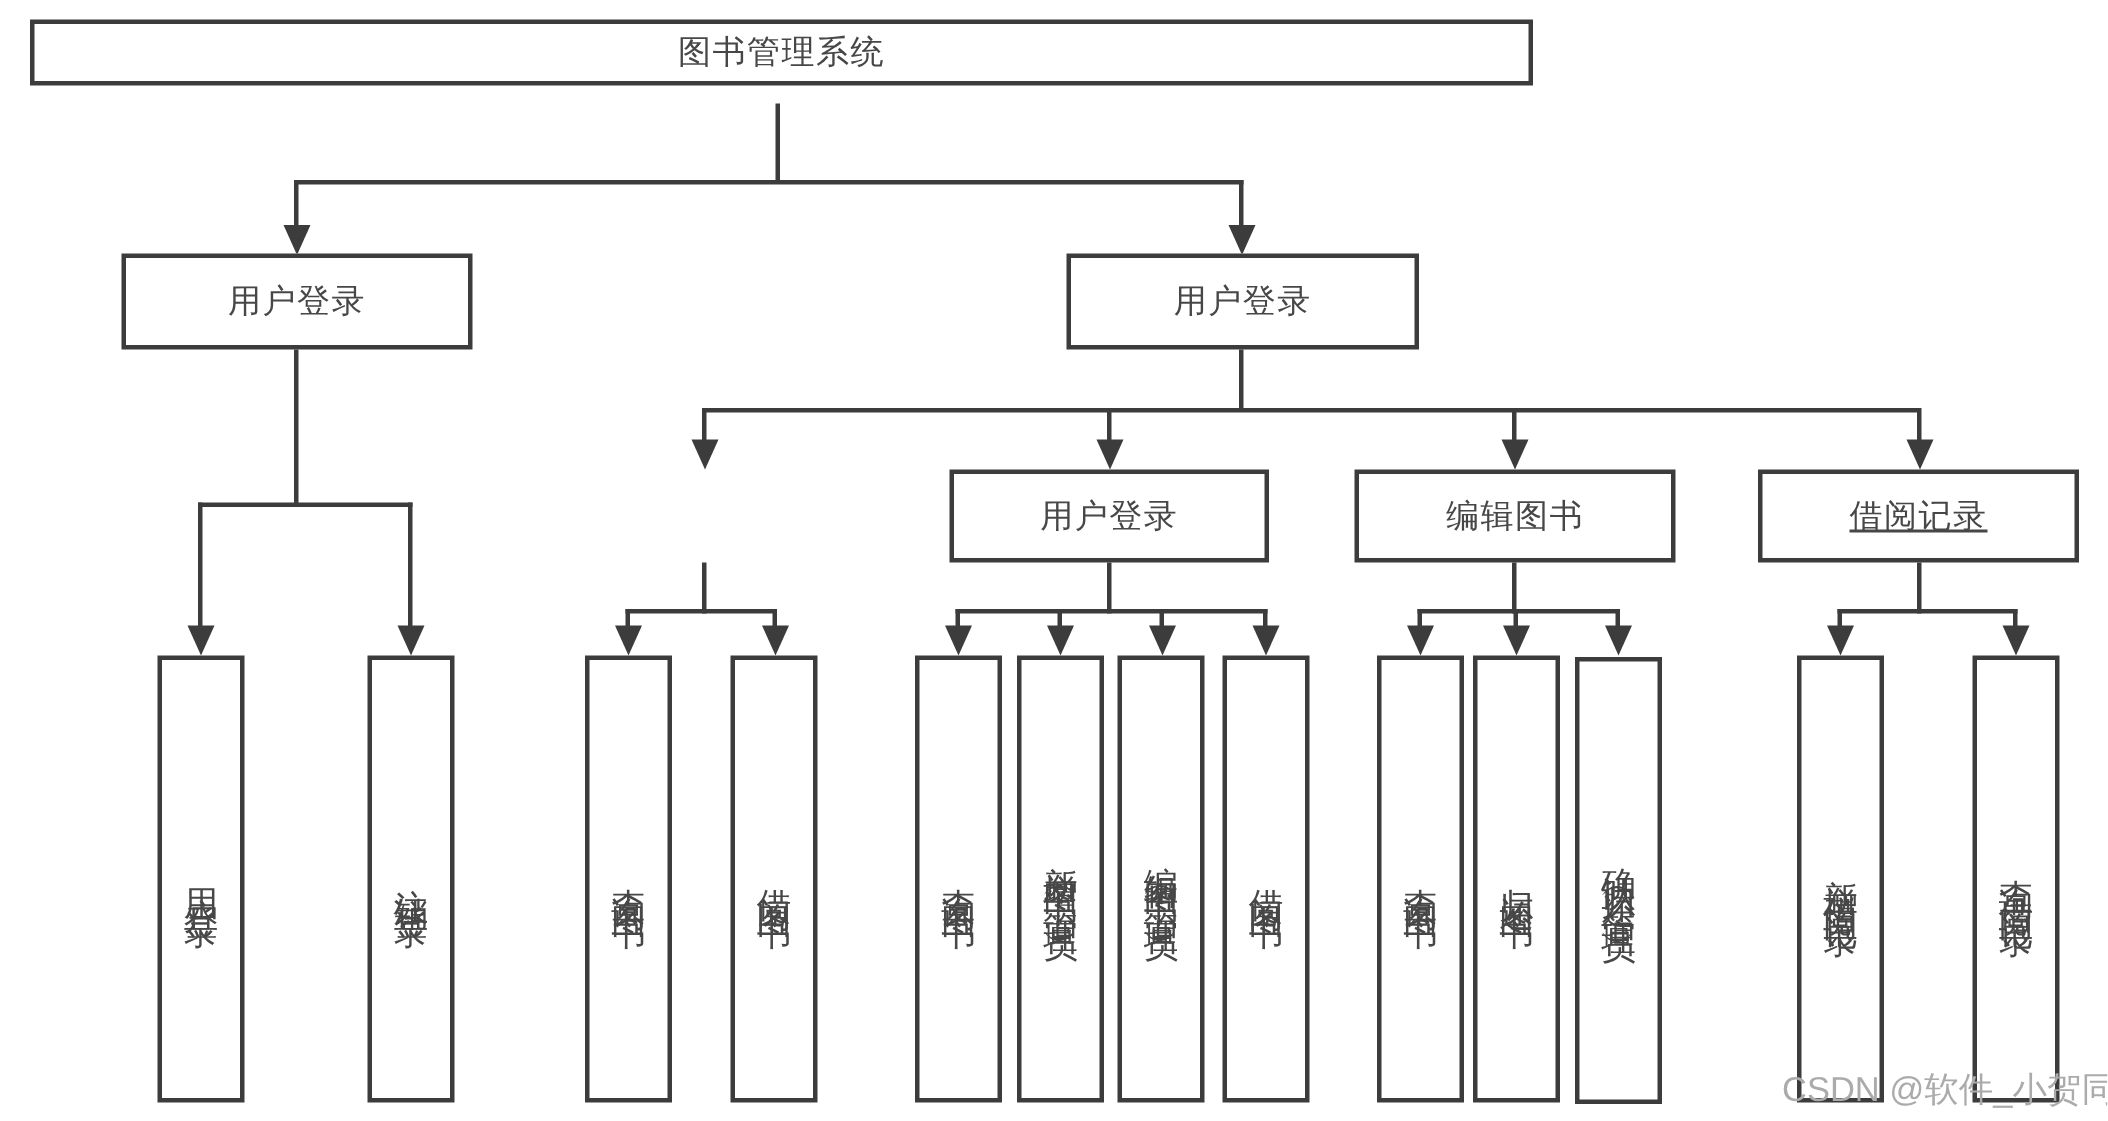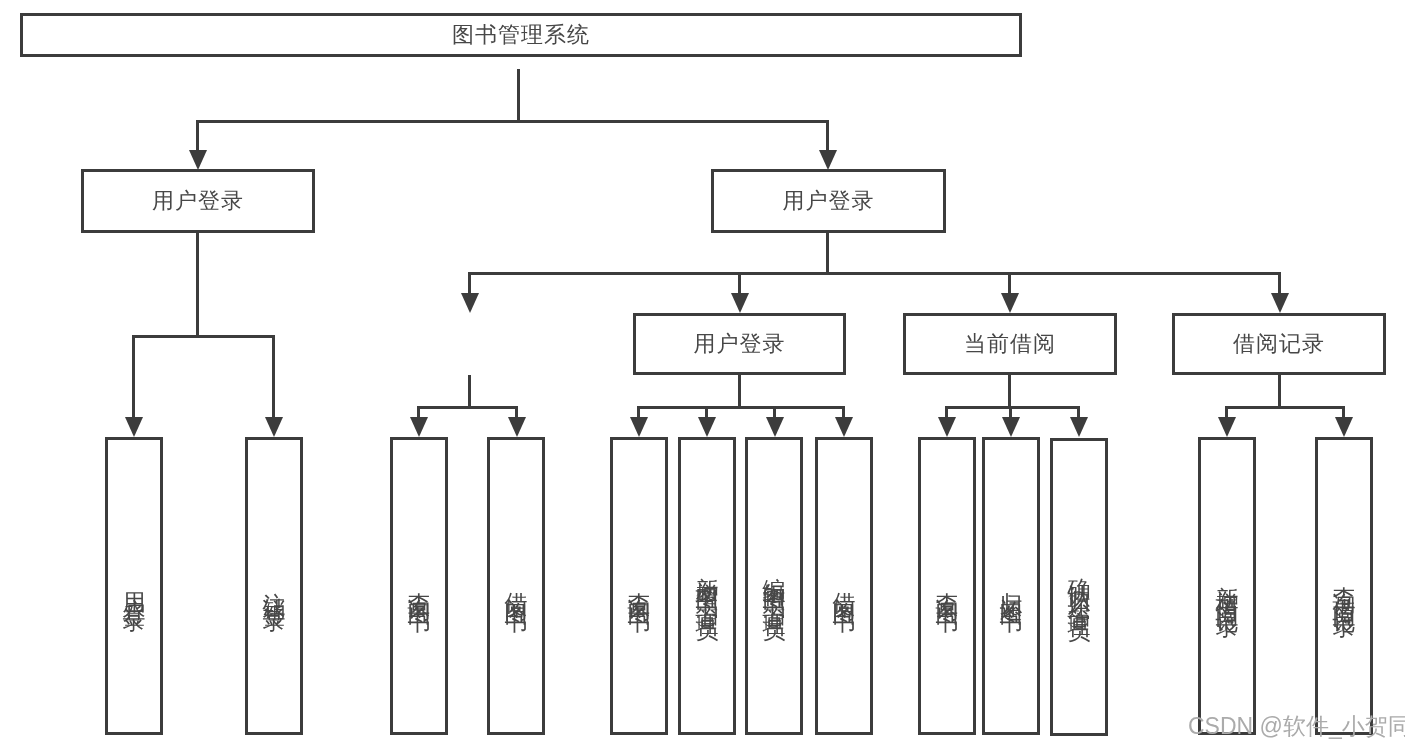--- a/index.html
+++ b/index.html
@@ -83,23 +83,23 @@
   <div class="arrow" style="left:731px; top:293px;"></div>
   <div class="vline" style="left:1008px; top:272px; width:3px; height:23px;"></div>
   <div class="arrow" style="left:1001px; top:293px;"></div>
   <div class="vline" style="left:1278px; top:272px; width:3px; height:23px;"></div>
   <div class="arrow" style="left:1271px; top:293px;"></div>
 
   <div class="box h" style="left:633px; top:313px; width:213px; height:62px;">
     <span>用户登录</span>
   </div>
   <div class="box h" style="left:903px; top:313px; width:214px; height:62px;">
-    <span>当前借阅</span>
+    <span>编辑图书</span>
   </div>
-  <div class="box h" style="left:1172px; top:313px; width:214px; height:62px;">
+  <div class="box h" style="left:1172px; top:313px; width:214px; height:62px;text-decoration:underline;">
     <span>借阅记录</span>
   </div>
 
   <div class="vline" style="left:468px; top:375px; width:3px; height:34px;"></div>
   <div class="hline" style="left:417px; top:406px; width:101px; height:3px;"></div>
   <div class="vline" style="left:417px; top:406px; width:3px; height:12px;"></div>
   <div class="arrow" style="left:410px; top:417px;"></div>
   <div class="vline" style="left:515px; top:406px; width:3px; height:12px;"></div>
   <div class="arrow" style="left:508px; top:417px;"></div>
 

